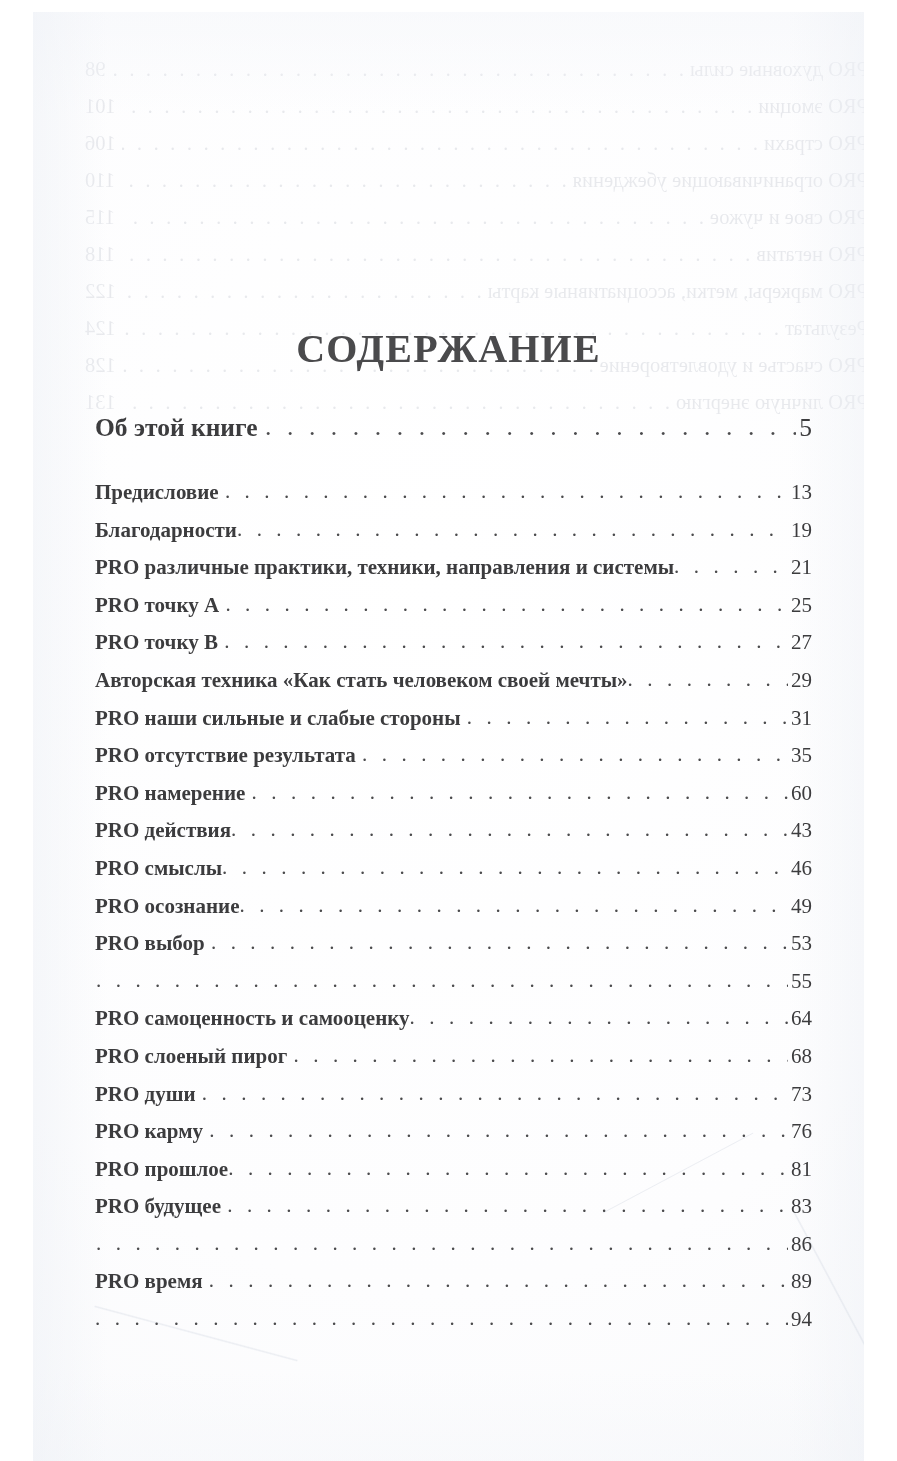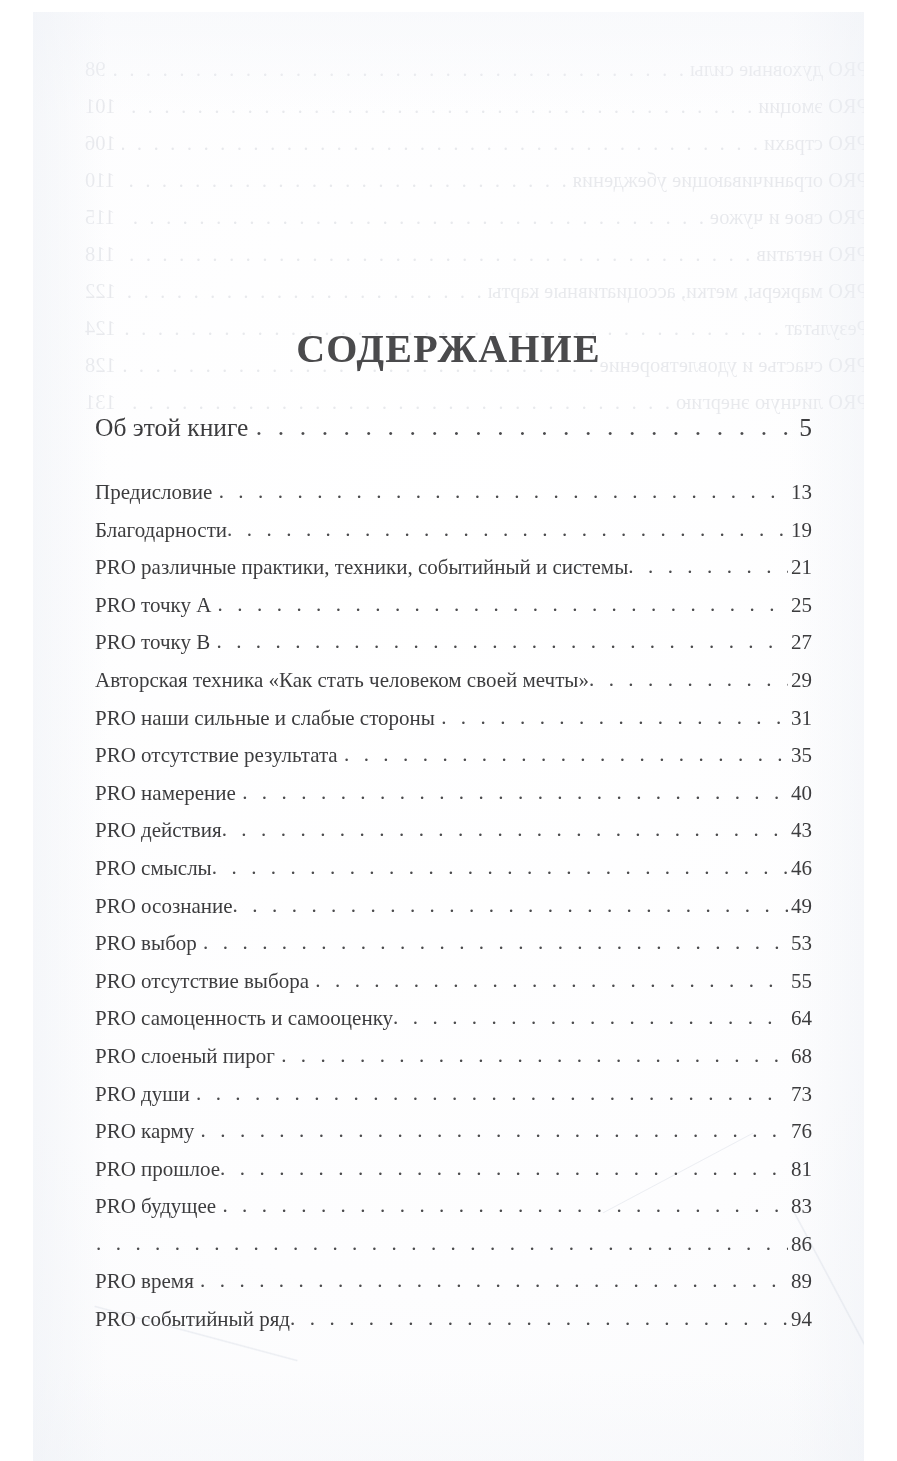--- a/index.html
+++ b/index.html
@@ -99,21 +99,21 @@
     font-size: 21px;
     line-height: 37.6px;
     color: #3c3c3e;
   }
   .toc-entry.lead-entry {
     font-size: 25.5px;
     line-height: 40px;
     margin-bottom: 26px;
   }
 
-  .entry-label { flex: 0 0 auto; }
+  .entry-label { flex: 0 0 auto; font-weight: bold; }
 
   .entry-leader {
     flex: 1 1 auto;
     overflow: hidden;
     white-space: nowrap;
     letter-spacing: 4.6px;
     color: #4b4b4d;
     margin-left: 1px;
     margin-right: 3px;
     position: relative;
@@ -204,21 +204,21 @@
         <span class="entry-label">Предисловие&nbsp;</span>
         <span class="entry-leader">. . . . . . . . . . . . . . . . . . . . . . . . . . . . . . . . . . . . . . . . . . . . . . . . . . . . . . . . . . . . . . . . . . . . . . . . . . . . . . . . . . . . . . . . . . </span>
         <span class="entry-page">13</span>
       </div>
       <div class="toc-entry tight">
         <span class="entry-label">Благодарности</span>
         <span class="entry-leader">. . . . . . . . . . . . . . . . . . . . . . . . . . . . . . . . . . . . . . . . . . . . . . . . . . . . . . . . . . . . . . . . . . . . . . . . . . . . . . . . . . . . . . . . . . </span>
         <span class="entry-page">19</span>
       </div>
       <div class="toc-entry tight">
-        <span class="entry-label">PRO различные практики, техники, событийный и системы</span>
+        <span class="entry-label">PRO различные практики, техники, направления и системы</span>
         <span class="entry-leader">. . . . . . . . . . . . . . . . . . . . . . . . . . . . . . . . . . . . . . . . . . . . . . . . . . . . . . . . . . . . . . . . . . . . . . . . . . . . . . . . . . . . . . . . . . </span>
         <span class="entry-page">21</span>
       </div>
       <div class="toc-entry">
         <span class="entry-label">PRO точку А&nbsp;</span>
         <span class="entry-leader">. . . . . . . . . . . . . . . . . . . . . . . . . . . . . . . . . . . . . . . . . . . . . . . . . . . . . . . . . . . . . . . . . . . . . . . . . . . . . . . . . . . . . . . . . . </span>
         <span class="entry-page">25</span>
       </div>
       <div class="toc-entry">
         <span class="entry-label">PRO точку В&nbsp;</span>
@@ -236,21 +236,21 @@
         <span class="entry-page">31</span>
       </div>
       <div class="toc-entry">
         <span class="entry-label">PRO отсутствие результата&nbsp;</span>
         <span class="entry-leader">. . . . . . . . . . . . . . . . . . . . . . . . . . . . . . . . . . . . . . . . . . . . . . . . . . . . . . . . . . . . . . . . . . . . . . . . . . . . . . . . . . . . . . . . . . </span>
         <span class="entry-page">35</span>
       </div>
       <div class="toc-entry">
         <span class="entry-label">PRO намерение&nbsp;</span>
         <span class="entry-leader">. . . . . . . . . . . . . . . . . . . . . . . . . . . . . . . . . . . . . . . . . . . . . . . . . . . . . . . . . . . . . . . . . . . . . . . . . . . . . . . . . . . . . . . . . . </span>
-        <span class="entry-page">40</span>
+        <span class="entry-page">60</span>
       </div>
       <div class="toc-entry tight">
         <span class="entry-label">PRO действия</span>
         <span class="entry-leader">. . . . . . . . . . . . . . . . . . . . . . . . . . . . . . . . . . . . . . . . . . . . . . . . . . . . . . . . . . . . . . . . . . . . . . . . . . . . . . . . . . . . . . . . . . </span>
         <span class="entry-page">43</span>
       </div>
       <div class="toc-entry tight">
         <span class="entry-label">PRO смыслы</span>
         <span class="entry-leader">. . . . . . . . . . . . . . . . . . . . . . . . . . . . . . . . . . . . . . . . . . . . . . . . . . . . . . . . . . . . . . . . . . . . . . . . . . . . . . . . . . . . . . . . . . </span>
         <span class="entry-page">46</span>
@@ -259,21 +259,20 @@
         <span class="entry-label">PRO осознание</span>
         <span class="entry-leader">. . . . . . . . . . . . . . . . . . . . . . . . . . . . . . . . . . . . . . . . . . . . . . . . . . . . . . . . . . . . . . . . . . . . . . . . . . . . . . . . . . . . . . . . . . </span>
         <span class="entry-page">49</span>
       </div>
       <div class="toc-entry">
         <span class="entry-label">PRO выбор&nbsp;</span>
         <span class="entry-leader">. . . . . . . . . . . . . . . . . . . . . . . . . . . . . . . . . . . . . . . . . . . . . . . . . . . . . . . . . . . . . . . . . . . . . . . . . . . . . . . . . . . . . . . . . . </span>
         <span class="entry-page">53</span>
       </div>
       <div class="toc-entry">
-        <span class="entry-label">PRO отсутствие выбора&nbsp;</span>
         <span class="entry-leader">. . . . . . . . . . . . . . . . . . . . . . . . . . . . . . . . . . . . . . . . . . . . . . . . . . . . . . . . . . . . . . . . . . . . . . . . . . . . . . . . . . . . . . . . . . </span>
         <span class="entry-page">55</span>
       </div>
       <div class="toc-entry tight">
         <span class="entry-label">PRO самоценность и самооценку</span>
         <span class="entry-leader">. . . . . . . . . . . . . . . . . . . . . . . . . . . . . . . . . . . . . . . . . . . . . . . . . . . . . . . . . . . . . . . . . . . . . . . . . . . . . . . . . . . . . . . . . . </span>
         <span class="entry-page">64</span>
       </div>
       <div class="toc-entry">
         <span class="entry-label">PRO слоеный пирог&nbsp;</span>
@@ -303,19 +302,18 @@
       <div class="toc-entry">
         <span class="entry-leader">. . . . . . . . . . . . . . . . . . . . . . . . . . . . . . . . . . . . . . . . . . . . . . . . . . . . . . . . . . . . . . . . . . . . . . . . . . . . . . . . . . . . . . . . . . </span>
         <span class="entry-page">86</span>
       </div>
       <div class="toc-entry">
         <span class="entry-label">PRO время&nbsp;</span>
         <span class="entry-leader">. . . . . . . . . . . . . . . . . . . . . . . . . . . . . . . . . . . . . . . . . . . . . . . . . . . . . . . . . . . . . . . . . . . . . . . . . . . . . . . . . . . . . . . . . . </span>
         <span class="entry-page">89</span>
       </div>
       <div class="toc-entry tight">
-        <span class="entry-label">PRO событийный ряд</span>
         <span class="entry-leader">. . . . . . . . . . . . . . . . . . . . . . . . . . . . . . . . . . . . . . . . . . . . . . . . . . . . . . . . . . . . . . . . . . . . . . . . . . . . . . . . . . . . . . . . . . </span>
         <span class="entry-page">94</span>
       </div>
     </div>
 
 </div>
 
 </body></html>

